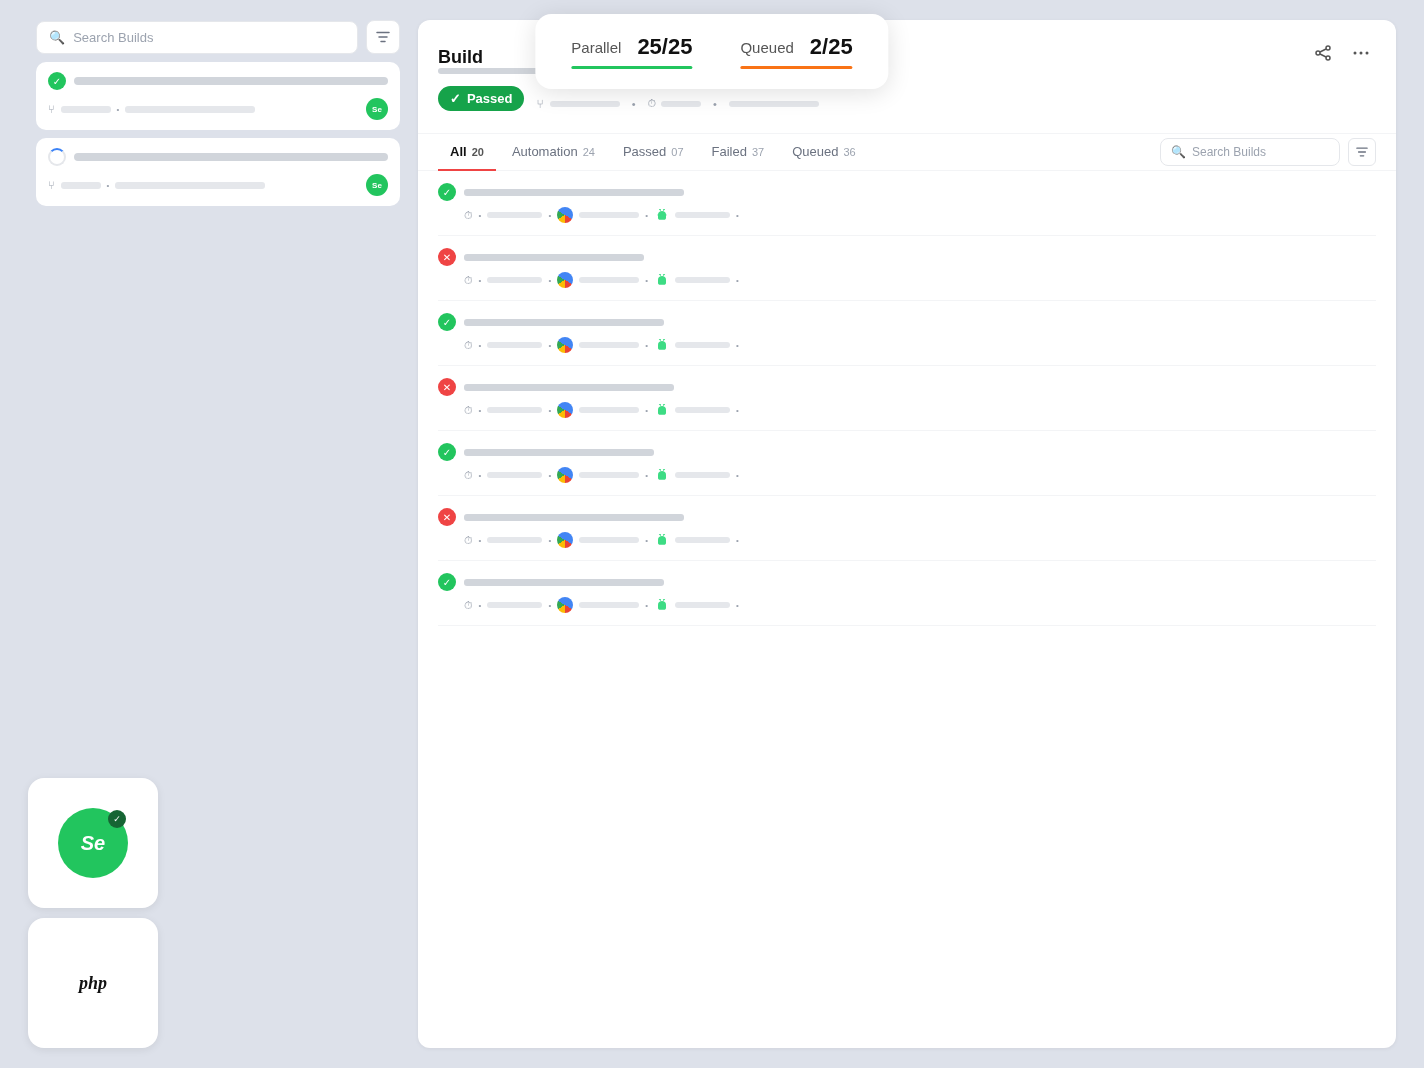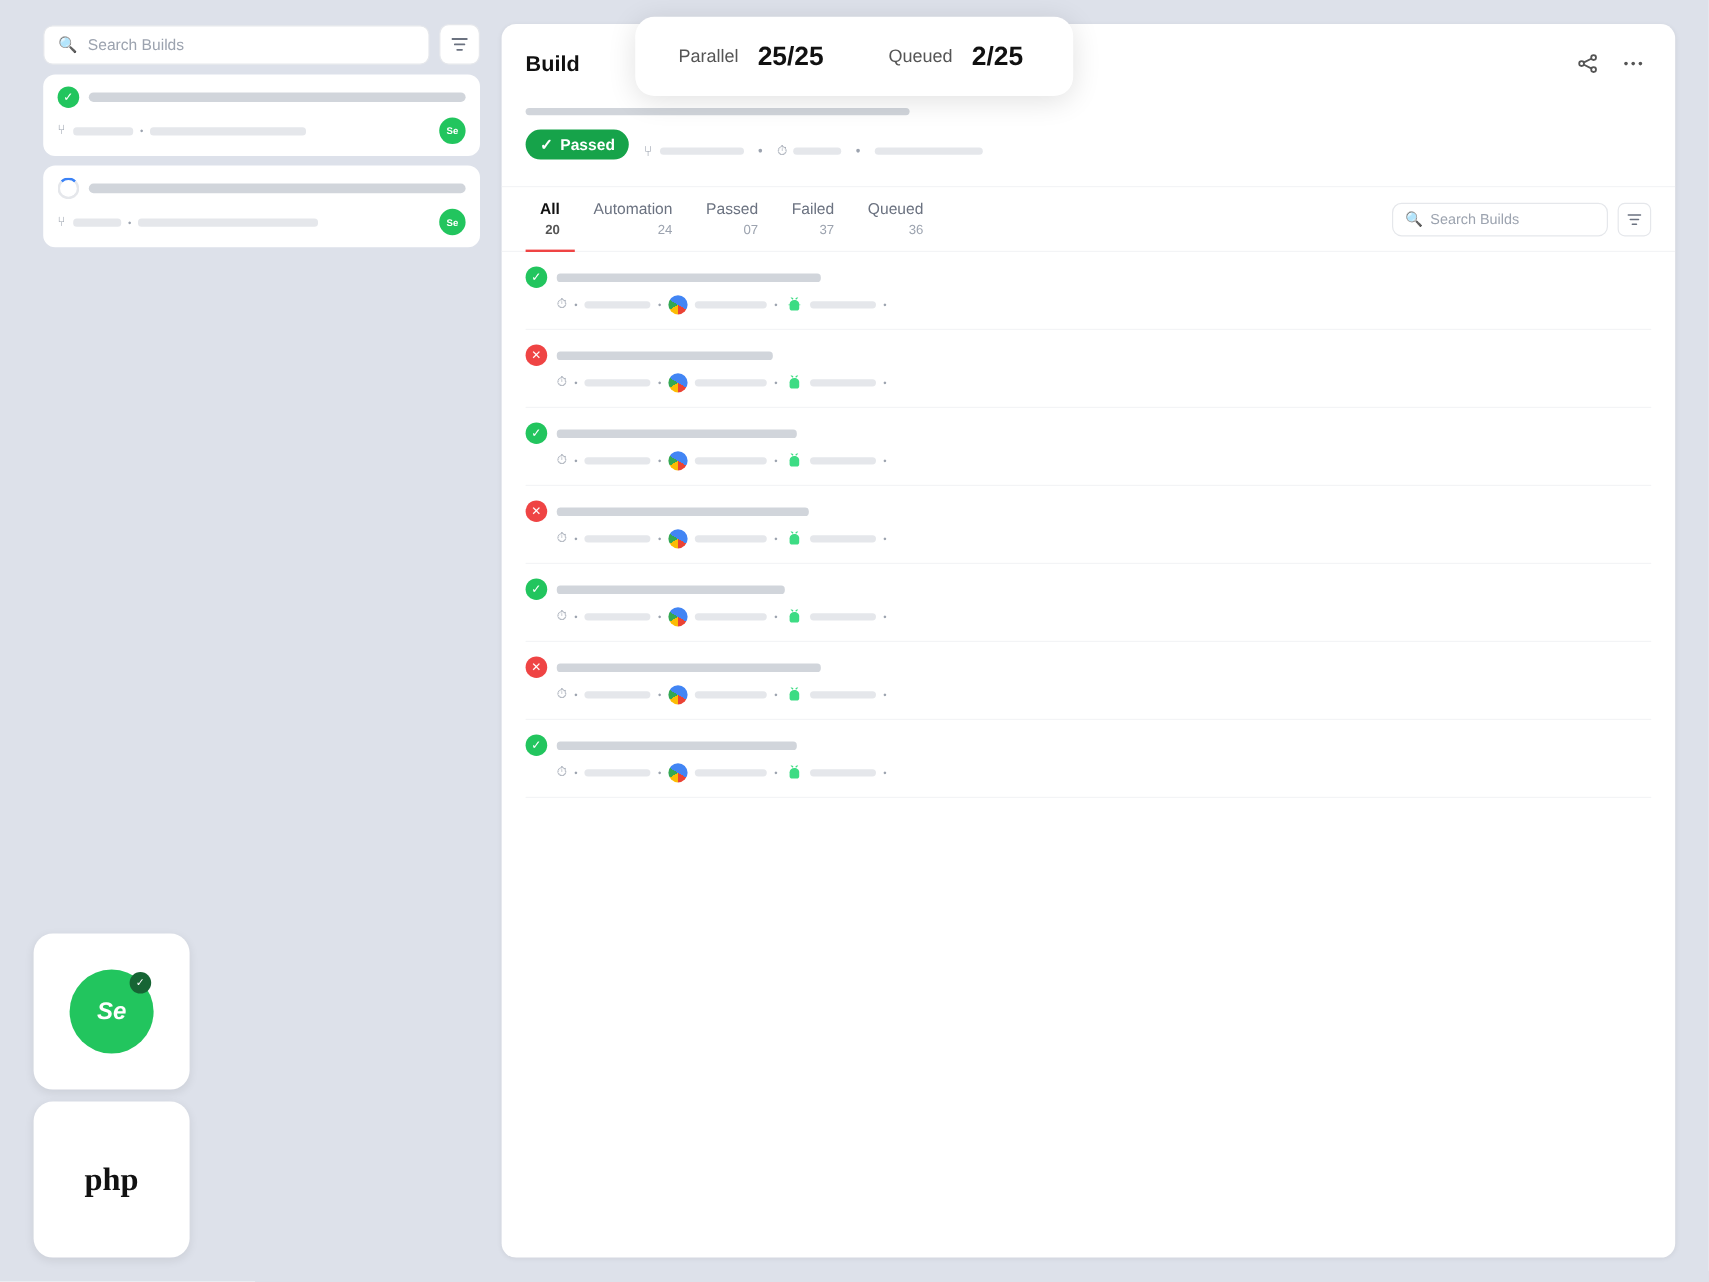--- a/index.html
+++ b/index.html
@@ -21,21 +21,21 @@
       background: white;
       border-radius: 16px;
       box-shadow: 0 4px 24px rgba(0,0,0,0.12);
       padding: 20px 36px;
       display: flex;
       gap: 48px;
       z-index: 100;
     }
     .stat-item {
       display: flex;
-      flex-direction: row;
+      flex-direction: column;
       align-items: center;
       gap: 6px;
     }
     .stat-row {
       display: flex;
       align-items: center;
       gap: 16px;
     }
     .stat-label {
       font-size: 15px;
@@ -261,23 +261,24 @@
       height: 18px;
       background: #166534;
       border-radius: 50%;
       display: flex;
       align-items: center;
       justify-content: center;
       color: white;
       font-size: 9px;
     }
     .php-text {
-      font-size: 27px;
+      font-size: 18px;
       font-weight: 800;
       color: #111;
+      font-style: italic;
       font-family: Georgia, serif;
     }
 
     
     .main-content {
       flex: 1;
       background: white;
       border-radius: 12px;
       margin-left: 10px;
       display: flex;
@@ -286,23 +287,23 @@
       box-shadow: 0 1px 4px rgba(0,0,0,0.06);
     }
 
     
     .build-header {
       padding: 18px 20px 0 20px;
       border-bottom: 1px solid #f3f4f6;
     }
     .build-header-top {
       display: flex;
-      align-items: center;
+      align-items: flex-end;
       justify-content: space-between;
-      margin-bottom: 22px;
+      margin-bottom: 0;
       gap: 11px;
     }
     .build-title {
       font-size: 18px;
       font-weight: 700;
       color: #111;
     }
     .header-actions {
       display: flex;
       gap: 8px;
@@ -345,29 +346,28 @@
     
     .tabs-row {
       display: flex;
       align-items: center;
       padding: 0 20px;
       border-bottom: 1px solid #f3f4f6;
       gap: 4px;
     }
     .tab-item {
       display: flex;
-      align-items: flex-end;
+      align-items: center;
       gap: 5px;
       padding: 10px 12px;
       cursor: pointer;
       font-size: 13px;
       color: #6b7280;
       border-bottom: 2px solid transparent;
       margin-bottom: -1px;
-      flex-direction: column;
     }
     .tab-item.active {
       color: #111;
       font-weight: 600;
       border-bottom: 2px solid #ef4444;
     }
     .tab-count {
       font-size: 11px;
       color: #9ca3af;
     }

